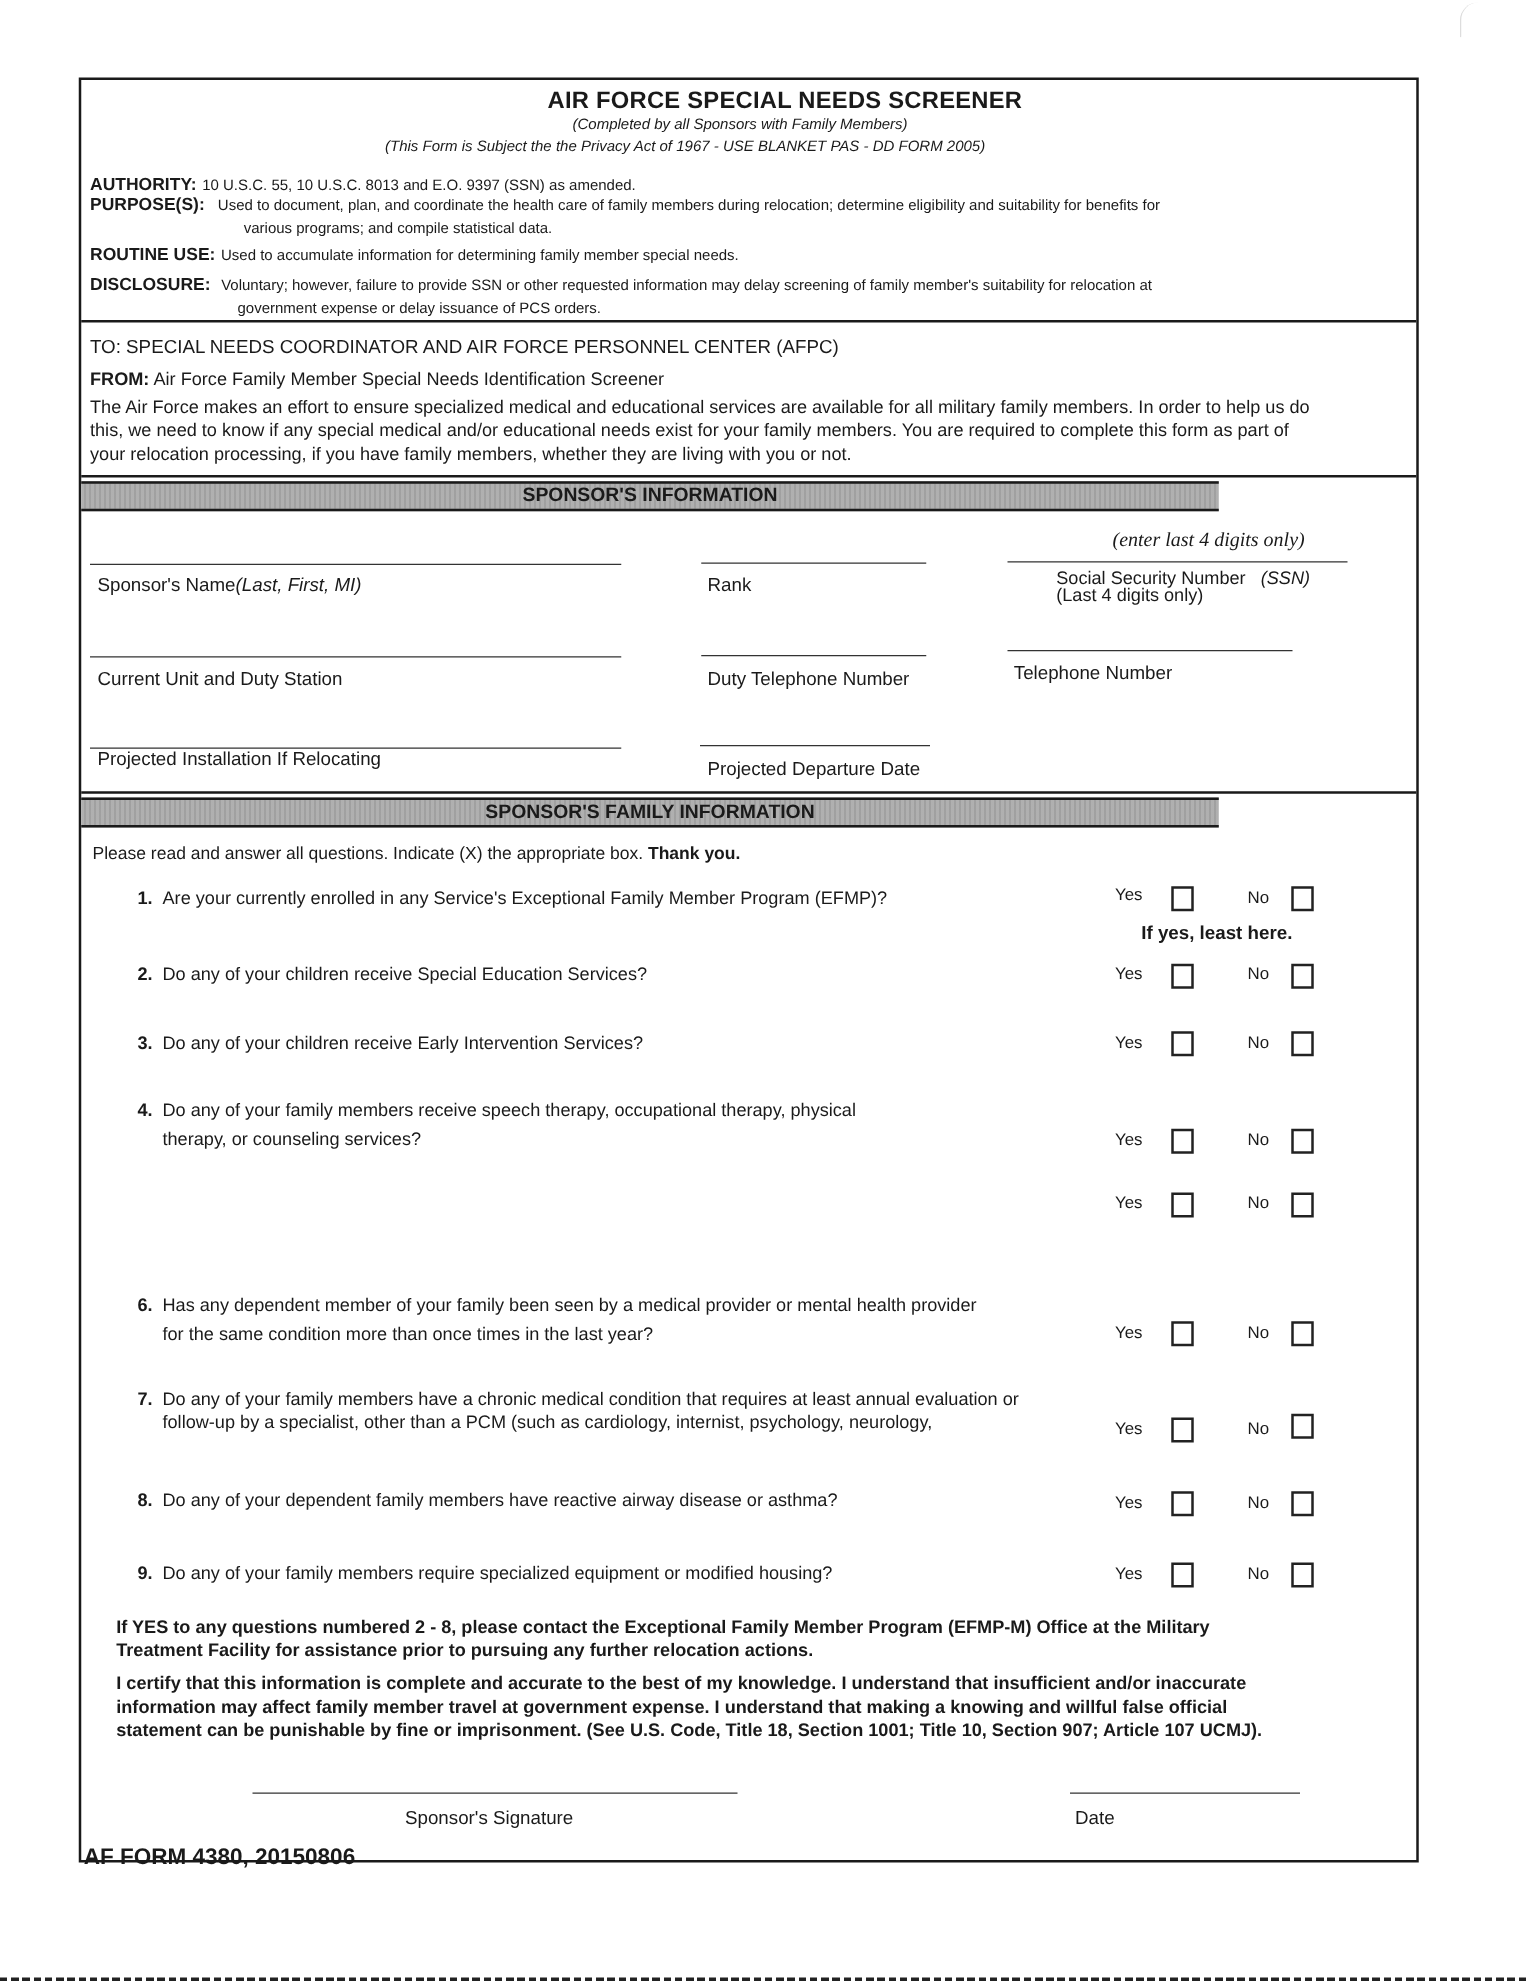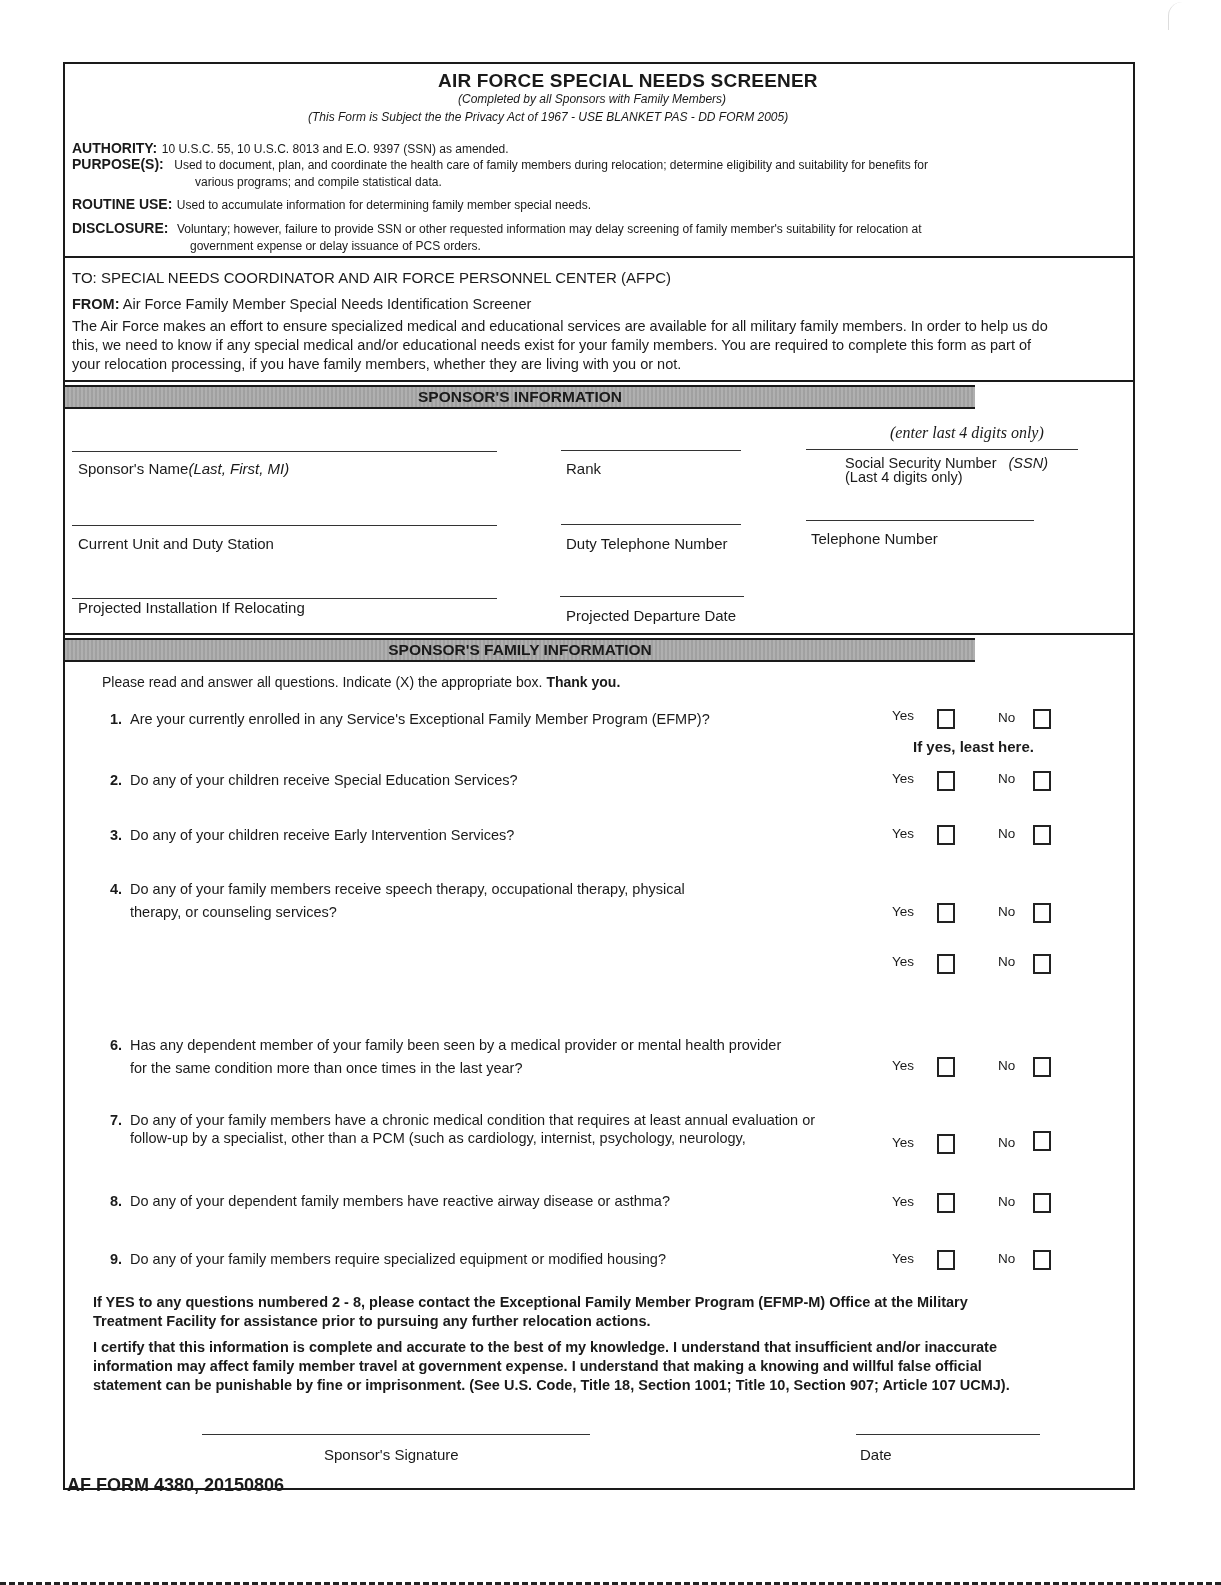--- a/index.html
+++ b/index.html
@@ -122,21 +122,21 @@
   <div class="field-lbl" style="left:78px; top:599px;">Projected Installation If Relocating</div>
 
   <div class="field-line" style="left:560px; top:596px; width:184px;"></div>
   <div class="field-lbl" style="left:566px; top:607px;">Projected Departure Date</div>
 
   <div class="bar-outer" style="top:633px;"></div>
   <div class="bar" style="top:638px;">
     <span>SPONSOR'S FAMILY INFORMATION</span>
   </div>
 
-  <div class="abs body14" style="left:74px; top:674px; font-size:14px;margin-left:28px;">
+  <div class="abs body14" style="left:74px; top:674px; font-size:14px;">
     <span>Please read and answer all questions. Indicate (X) the appropriate box.</span>
     <span style="font-weight:bold;">Thank you.</span>
   </div>
 
   <div class="q" style="top:708px;"><span class="num">1.</span><span>Are your currently enrolled in any Service's Exceptional Family Member Program (EFMP)?</span></div>
   <div class="q" style="top:769px;"><span class="num">2.</span><span>Do any of your children receive Special Education Services?</span></div>
   <div class="q" style="top:824px;"><span class="num">3.</span><span>Do any of your children receive Early Intervention Services?</span></div>
   <div class="q" style="top:878px;"><span class="num">4.</span><span>Do any of your family members receive speech therapy, occupational therapy, physical</span><span class="cont">therapy, or counseling services?</span></div>
   <div class="q" style="top:1034px;"><span class="num">6.</span><span>Has any dependent member of your family been seen by a medical provider or mental health provider</span><span class="cont">for the same condition more than once times in the last year?</span></div>
   <div class="q" style="top:1111px; line-height:18px;"><span class="num">7.</span><span>Do any of your family members have a chronic medical condition that requires at least annual evaluation or</span><span class="cont">follow-up by a specialist, other than a PCM (such as cardiology, internist, psychology, neurology,</span></div>

